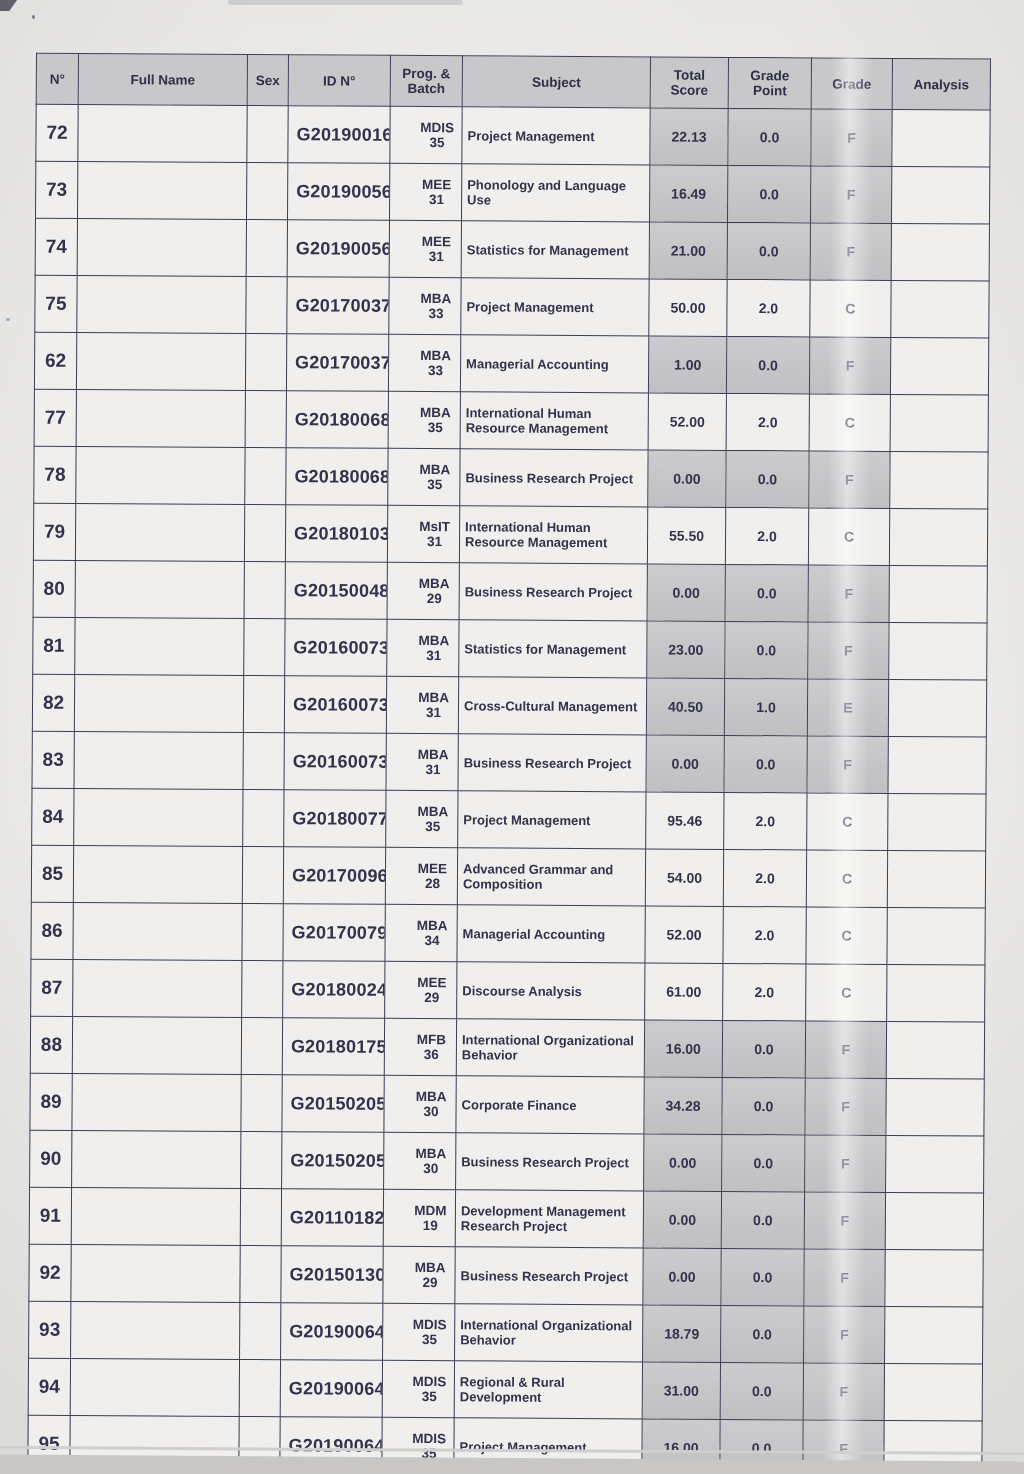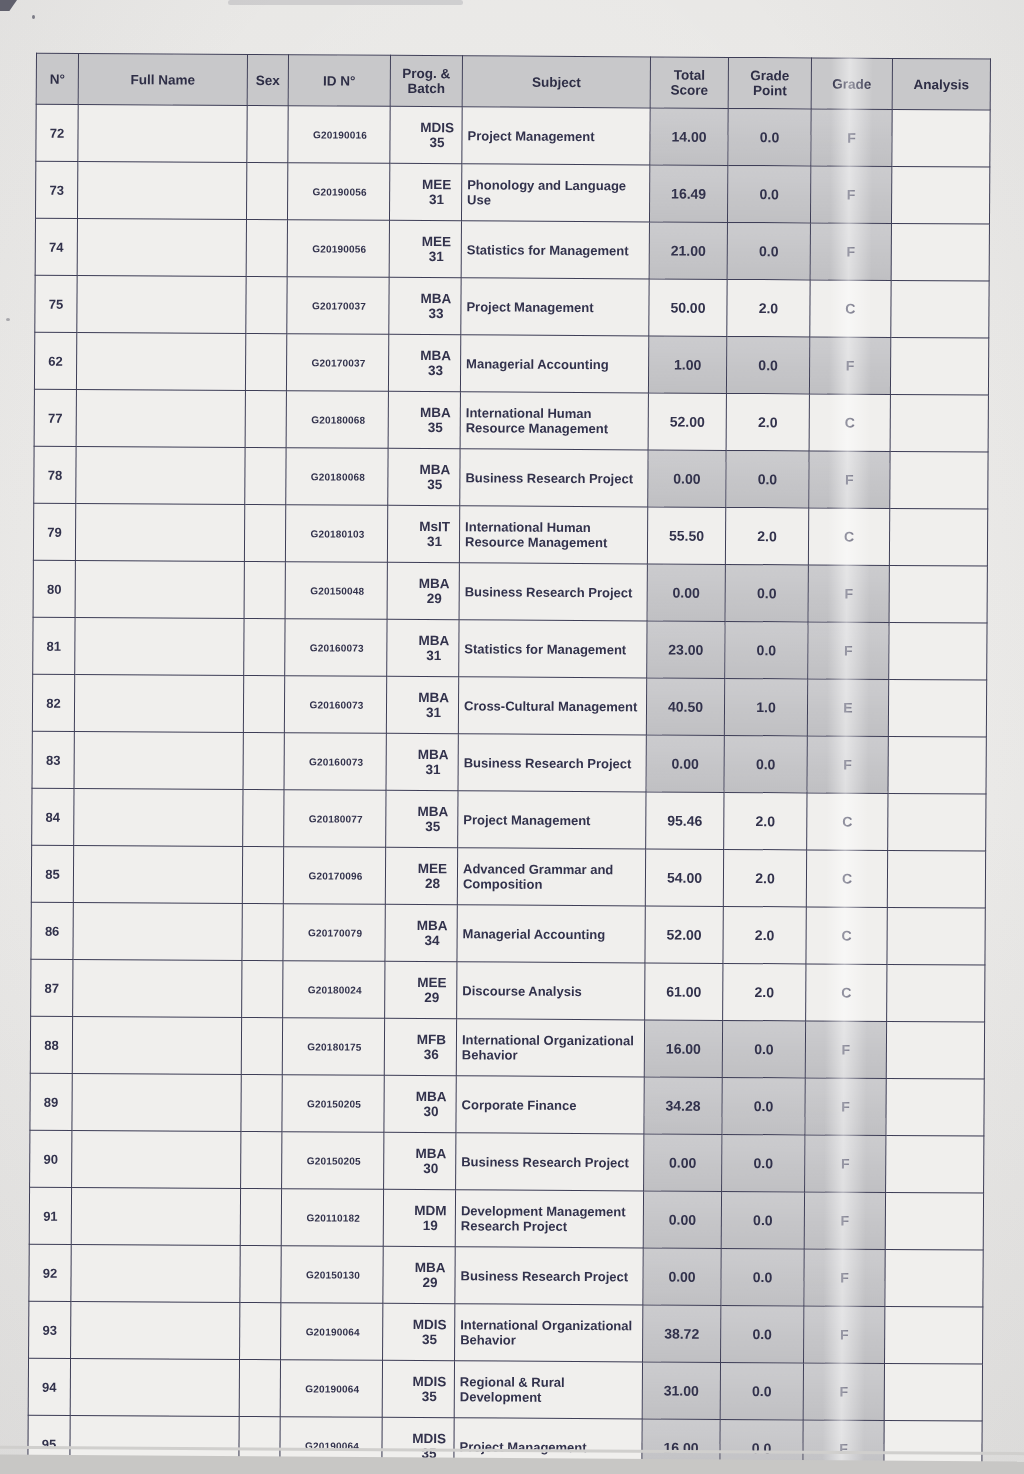--- a/index.html
+++ b/index.html
@@ -28,22 +28,22 @@
   table.results{width:954px;border-collapse:collapse;table-layout:fixed;}
   .results th,.results td{
     border:1.6px solid #3e3e57;overflow:hidden;
     color:#32324c;
   }
   .results th{
     background:#c8c8ca;height:46px;padding:2px 4px;
     font-size:13.5px;font-weight:700;line-height:15px;color:#2e2e46;text-align:center;
   }
   .results td{background:#f0efed;height:52px;padding:2px 6px;text-align:center;font-weight:700;font-size:14px;}
-  td.c-no{font-size:13px;font-weight:600;}
-  td.c-id{font-size:10px;letter-spacing:.2px;padding-left:8px;}
+  td.c-no{font-size:19px;font-weight:600;}
+  td.c-id{font-size:18px;letter-spacing:.2px;padding-left:8px;}
   td.c-prog{font-size:13.5px;padding-left:28px;}
   td.c-subject{text-align:left;font-size:13px;line-height:15px;padding-left:5px;padding-right:3px;}
   td.c-score,td.c-gp,td.c-grade{font-size:14px;}
   tr.shaded td.c-score,tr.shaded td.c-gp,tr.shaded td.c-grade{
     background:#c6c6c9;
     background-image:linear-gradient(180deg,rgba(255,255,255,.10),rgba(0,0,0,.03));
   }
   
   .grade-streak{position:absolute;top:0;bottom:0;left:795px;width:42px;pointer-events:none;
     background:linear-gradient(90deg,rgba(255,255,255,0) 0%,rgba(255,255,255,.5) 45%,rgba(255,255,255,0) 100%);}
@@ -88,21 +88,21 @@
       </tr>
     </thead>
     <tbody id="tbody">
         <tr class="shaded">
     <td class="c-no">72</td>
     <td class="c-name"></td>
     <td class="c-sex"></td>
     <td class="c-id">G20190016</td>
     <td class="c-prog">MDIS 35</td>
     <td class="c-subject">Project Management</td>
-    <td class="c-score">14.00</td>
+    <td class="c-score">22.13</td>
     <td class="c-gp">0.0</td>
     <td class="c-grade">F</td>
     <td class="c-remarks"></td>
   </tr>
         <tr class="shaded">
     <td class="c-no">73</td>
     <td class="c-name"></td>
     <td class="c-sex"></td>
     <td class="c-id">G20190056</td>
     <td class="c-prog">MEE 31</td>
@@ -340,21 +340,21 @@
     <td class="c-grade">F</td>
     <td class="c-remarks"></td>
   </tr>
         <tr class="shaded">
     <td class="c-no">93</td>
     <td class="c-name"></td>
     <td class="c-sex"></td>
     <td class="c-id">G20190064</td>
     <td class="c-prog">MDIS 35</td>
     <td class="c-subject">International Organizational Behavior</td>
-    <td class="c-score">38.72</td>
+    <td class="c-score">18.79</td>
     <td class="c-gp">0.0</td>
     <td class="c-grade">F</td>
     <td class="c-remarks"></td>
   </tr>
         <tr class="shaded">
     <td class="c-no">94</td>
     <td class="c-name"></td>
     <td class="c-sex"></td>
     <td class="c-id">G20190064</td>
     <td class="c-prog">MDIS 35</td>

